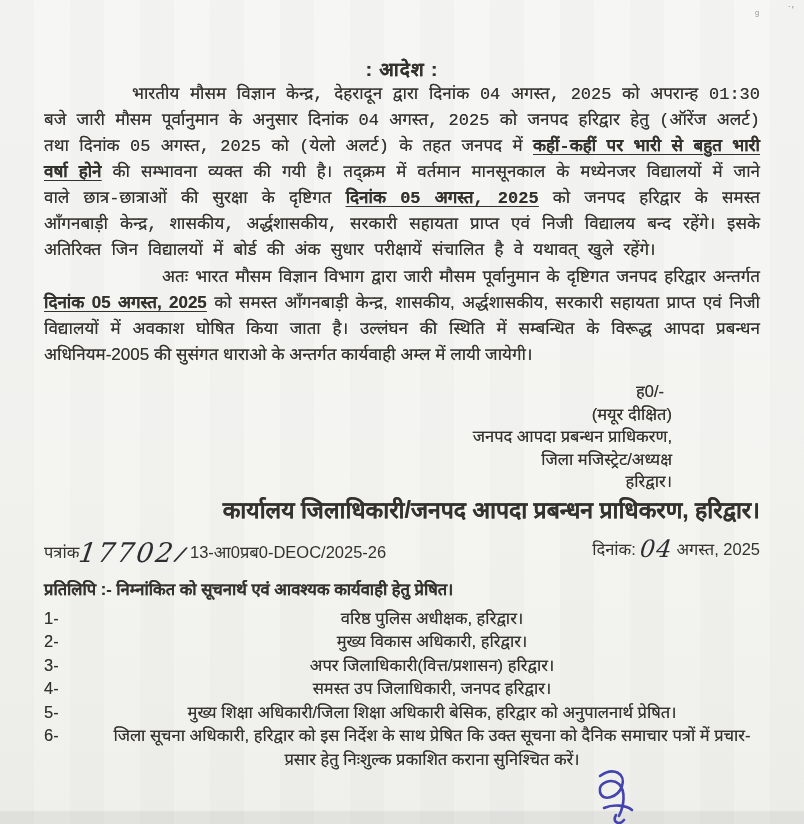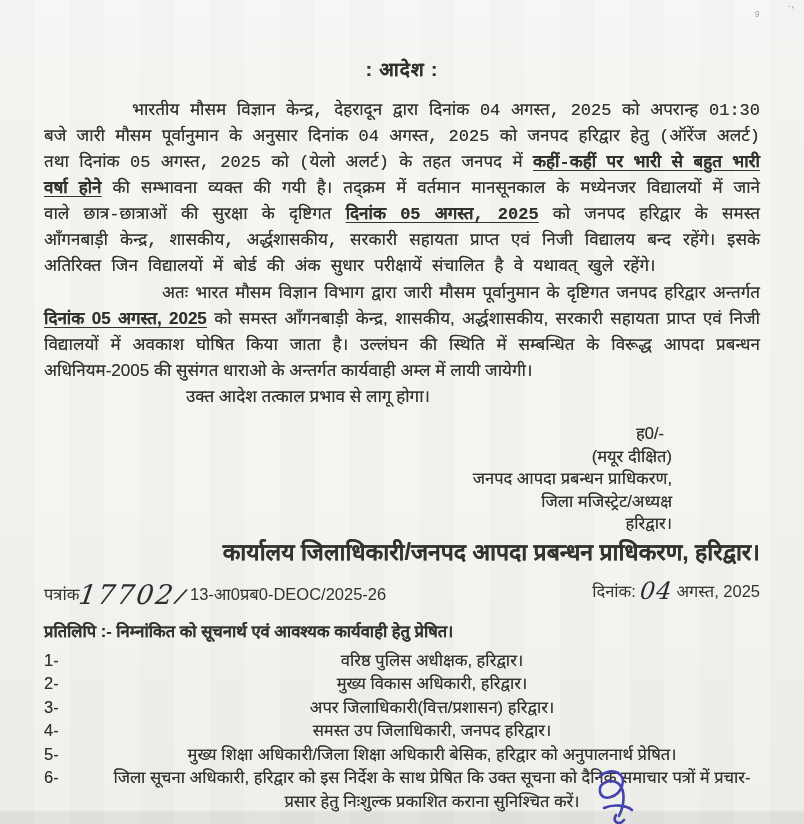--- a/index.html
+++ b/index.html
@@ -17,21 +17,20 @@
       linear-gradient(0deg, rgba(0,0,0,0.055) 0 12px, rgba(0,0,0,0) 14px),
       repeating-linear-gradient(90deg, rgba(0,0,0,0.015) 0 34px, rgba(255,255,255,0.02) 34px 70px),
       linear-gradient(180deg,#f6f6f4 0%,#f4f4f1 60%,#efefec 100%);
     color:#34322d;
   }
   .heading{
     text-align:center;
     font-size:19px;
     font-weight:700;
     letter-spacing:1px;
-    margin-bottom:16px;
     text-shadow:0 0 .5px rgba(40,38,34,.8);
   }
   .para{
     font-size:17px;
     line-height:26px;
     text-align:justify;
     text-shadow:0 0 .4px rgba(45,43,40,.65);
   }
   .para-1{text-indent:88px;font-family:Liberation Mono, monospace;}
   .para-2{text-indent:118px;}
@@ -118,21 +117,20 @@
 </head>
 <body>
 
 <div class="page">
 
   <div class="heading">: आदेश :</div>
 
   <div id="paragraphs">
       <div class="para para-1"><span>भारतीय मौसम विज्ञान केन्द्र, देहरादून द्वारा दिनांक 04 अगस्त, 2025 को अपरान्ह 01:30 बजे जारी मौसम पूर्वानुमान के अनुसार दिनांक 04 अगस्त, 2025 को जनपद हरिद्वार हेतु (ऑरेंज अलर्ट) तथा दिनांक 05 अगस्त, 2025 को (येलो अलर्ट) के तहत जनपद में </span><span class="b u">कहीं-कहीं पर भारी से बहुत भारी वर्षा होने</span><span> की सम्भावना व्यक्त की गयी है। तद्क्रम में वर्तमान मानसूनकाल के मध्येनजर विद्यालयों में जाने वाले छात्र-छात्राओं की सुरक्षा के दृष्टिगत </span><span class="b u">दिनांक 05 अगस्त, 2025</span><span> को जनपद हरिद्वार के समस्त आँगनबाड़ी केन्द्र, शासकीय, अर्द्धशासकीय, सरकारी सहायता प्राप्त एवं निजी विद्यालय बन्द रहेंगे। इसके अतिरिक्त जिन विद्यालयों में बोर्ड की अंक सुधार परीक्षायें संचालित है वे यथावत् खुले रहेंगे।</span></div>
       <div class="para para-2"><span>अतः भारत मौसम विज्ञान विभाग द्वारा जारी मौसम पूर्वानुमान के दृष्टिगत जनपद हरिद्वार अन्तर्गत </span><span class="b u">दिनांक 05 अगस्त, 2025</span><span> को समस्त आँगनबाड़ी केन्द्र, शासकीय, अर्द्धशासकीय, सरकारी सहायता प्राप्त एवं निजी विद्यालयों में अवकाश घोषित किया जाता है। उल्लंघन की स्थिति में सम्बन्धित के विरूद्ध आपदा प्रबन्धन अधिनियम-2005 की सुसंगत धाराओ के अन्तर्गत कार्यवाही अम्ल में लायी जायेगी।</span></div>
-      <div class="para para-3"><span>उक्त आदेश तत्काल प्रभाव से लागू होगा।</span></div>
     </div>
 
   <div class="sig-block">
     <div class="sig-mark">ह0/-</div>
     <div>(मयूर दीक्षित)</div>
     <div>जनपद आपदा प्रबन्धन प्राधिकरण,</div>
     <div>जिला मजिस्ट्रेट/अध्यक्ष</div>
     <div>हरिद्वार।</div>
   </div>
 

